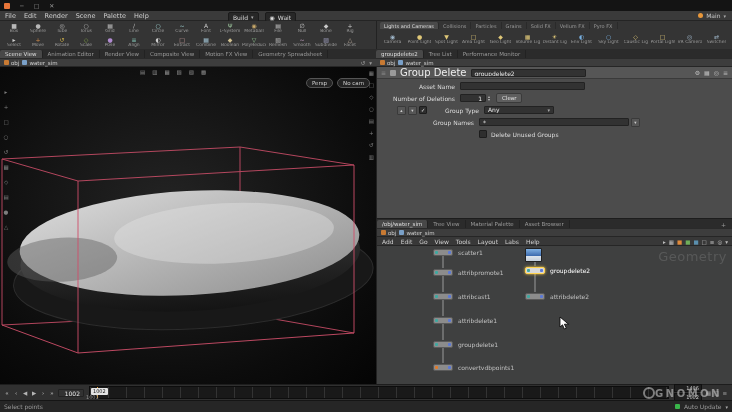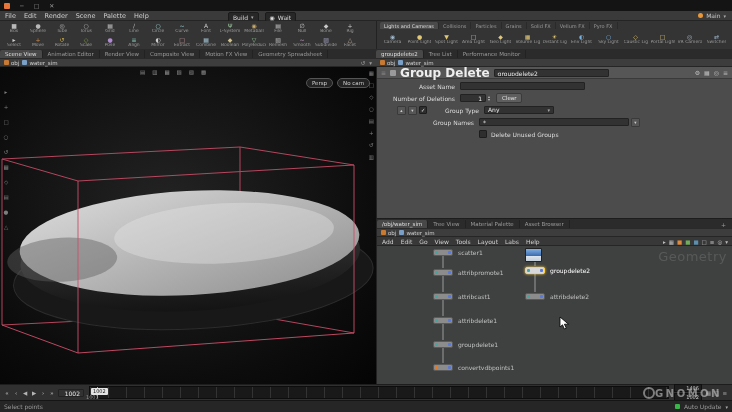--- a/index.html
+++ b/index.html
@@ -45,21 +45,21 @@
   .vp-topicons{position:absolute;left:140px;top:2px;display:flex;gap:7px;font-size:5.5px;color:#8a8a8a;}
   .vp-btns{position:absolute;right:6px;top:11px;display:flex;gap:4px;}
   .vp-btn{background:rgba(40,40,40,.85);border:1px solid #555;border-radius:5px;color:#ccc;font-size:5.5px;padding:1px 5px;}
   .vp-left{position:absolute;left:1px;top:22px;display:flex;flex-direction:column;gap:9px;font-size:5.5px;color:#7d7d7d;width:10px;align-items:center;}
   .vp-right{position:absolute;right:2px;top:3px;display:flex;flex-direction:column;gap:6px;font-size:5.5px;color:#7d7d7d;align-items:center;}
   
   .parampane{position:absolute;left:376px;top:67px;width:356px;height:151px;background:#4c4c4c;box-sizing:border-box;border-left:1px solid #222;}
   .phead{height:11px;background:#565656;border-bottom:1px solid #3a3a3a;display:flex;align-items:center;gap:4px;padding:0 4px;}
   .phead-grip{font-size:6px;color:#8f8f8f;}
   .phead-ic{width:6px;height:6px;background:#9a9a9a;border-radius:1px;}
-  .phead-type{font-size:12px;font-weight:bold;color:#eee;}
+  .phead-type{font-size:10px;font-weight:normal;color:#eee;}
   .field{background:#323232;border:1px solid #222;border-radius:1px;color:#e8e8e8;font-size:6px;height:8px;line-height:8px;padding:0 3px;box-sizing:border-box;white-space:nowrap;overflow:hidden;}
   .phead-name{width:115px;}
   .phead-icons{margin-left:auto;display:flex;gap:4px;font-size:6px;color:#bdbdbd;}
   .prow{display:flex;align-items:center;height:10px;margin-top:2px;font-size:6px;color:#ddd;padding-left:6px;}
   .plabel{width:72px;text-align:right;margin-right:5px;white-space:nowrap;flex:none;}
   .spin{display:flex;flex-direction:column;line-height:3px;font-size:4px;color:#bbb;margin-left:2px;}
   .pbtn{background:#5e5e5e;border:1px solid #3a3a3a;border-radius:2px;font-size:5.5px;color:#e2e2e2;padding:0 5px;height:8px;line-height:8px;margin-left:6px;}
   .mini-btn{background:#565656;border:1px solid #3a3a3a;border-radius:1px;font-size:4.5px;color:#ccc;width:7px;height:7px;line-height:7px;text-align:center;margin-right:2px;}
   .checkbox{width:6px;height:6px;background:#2e2e2e;border:1px solid #1d1d1d;border-radius:1px;font-size:5px;line-height:6px;text-align:center;color:#e8e8e8;margin-right:4px;flex:none;}
   .checkbox.empty{color:transparent;}

